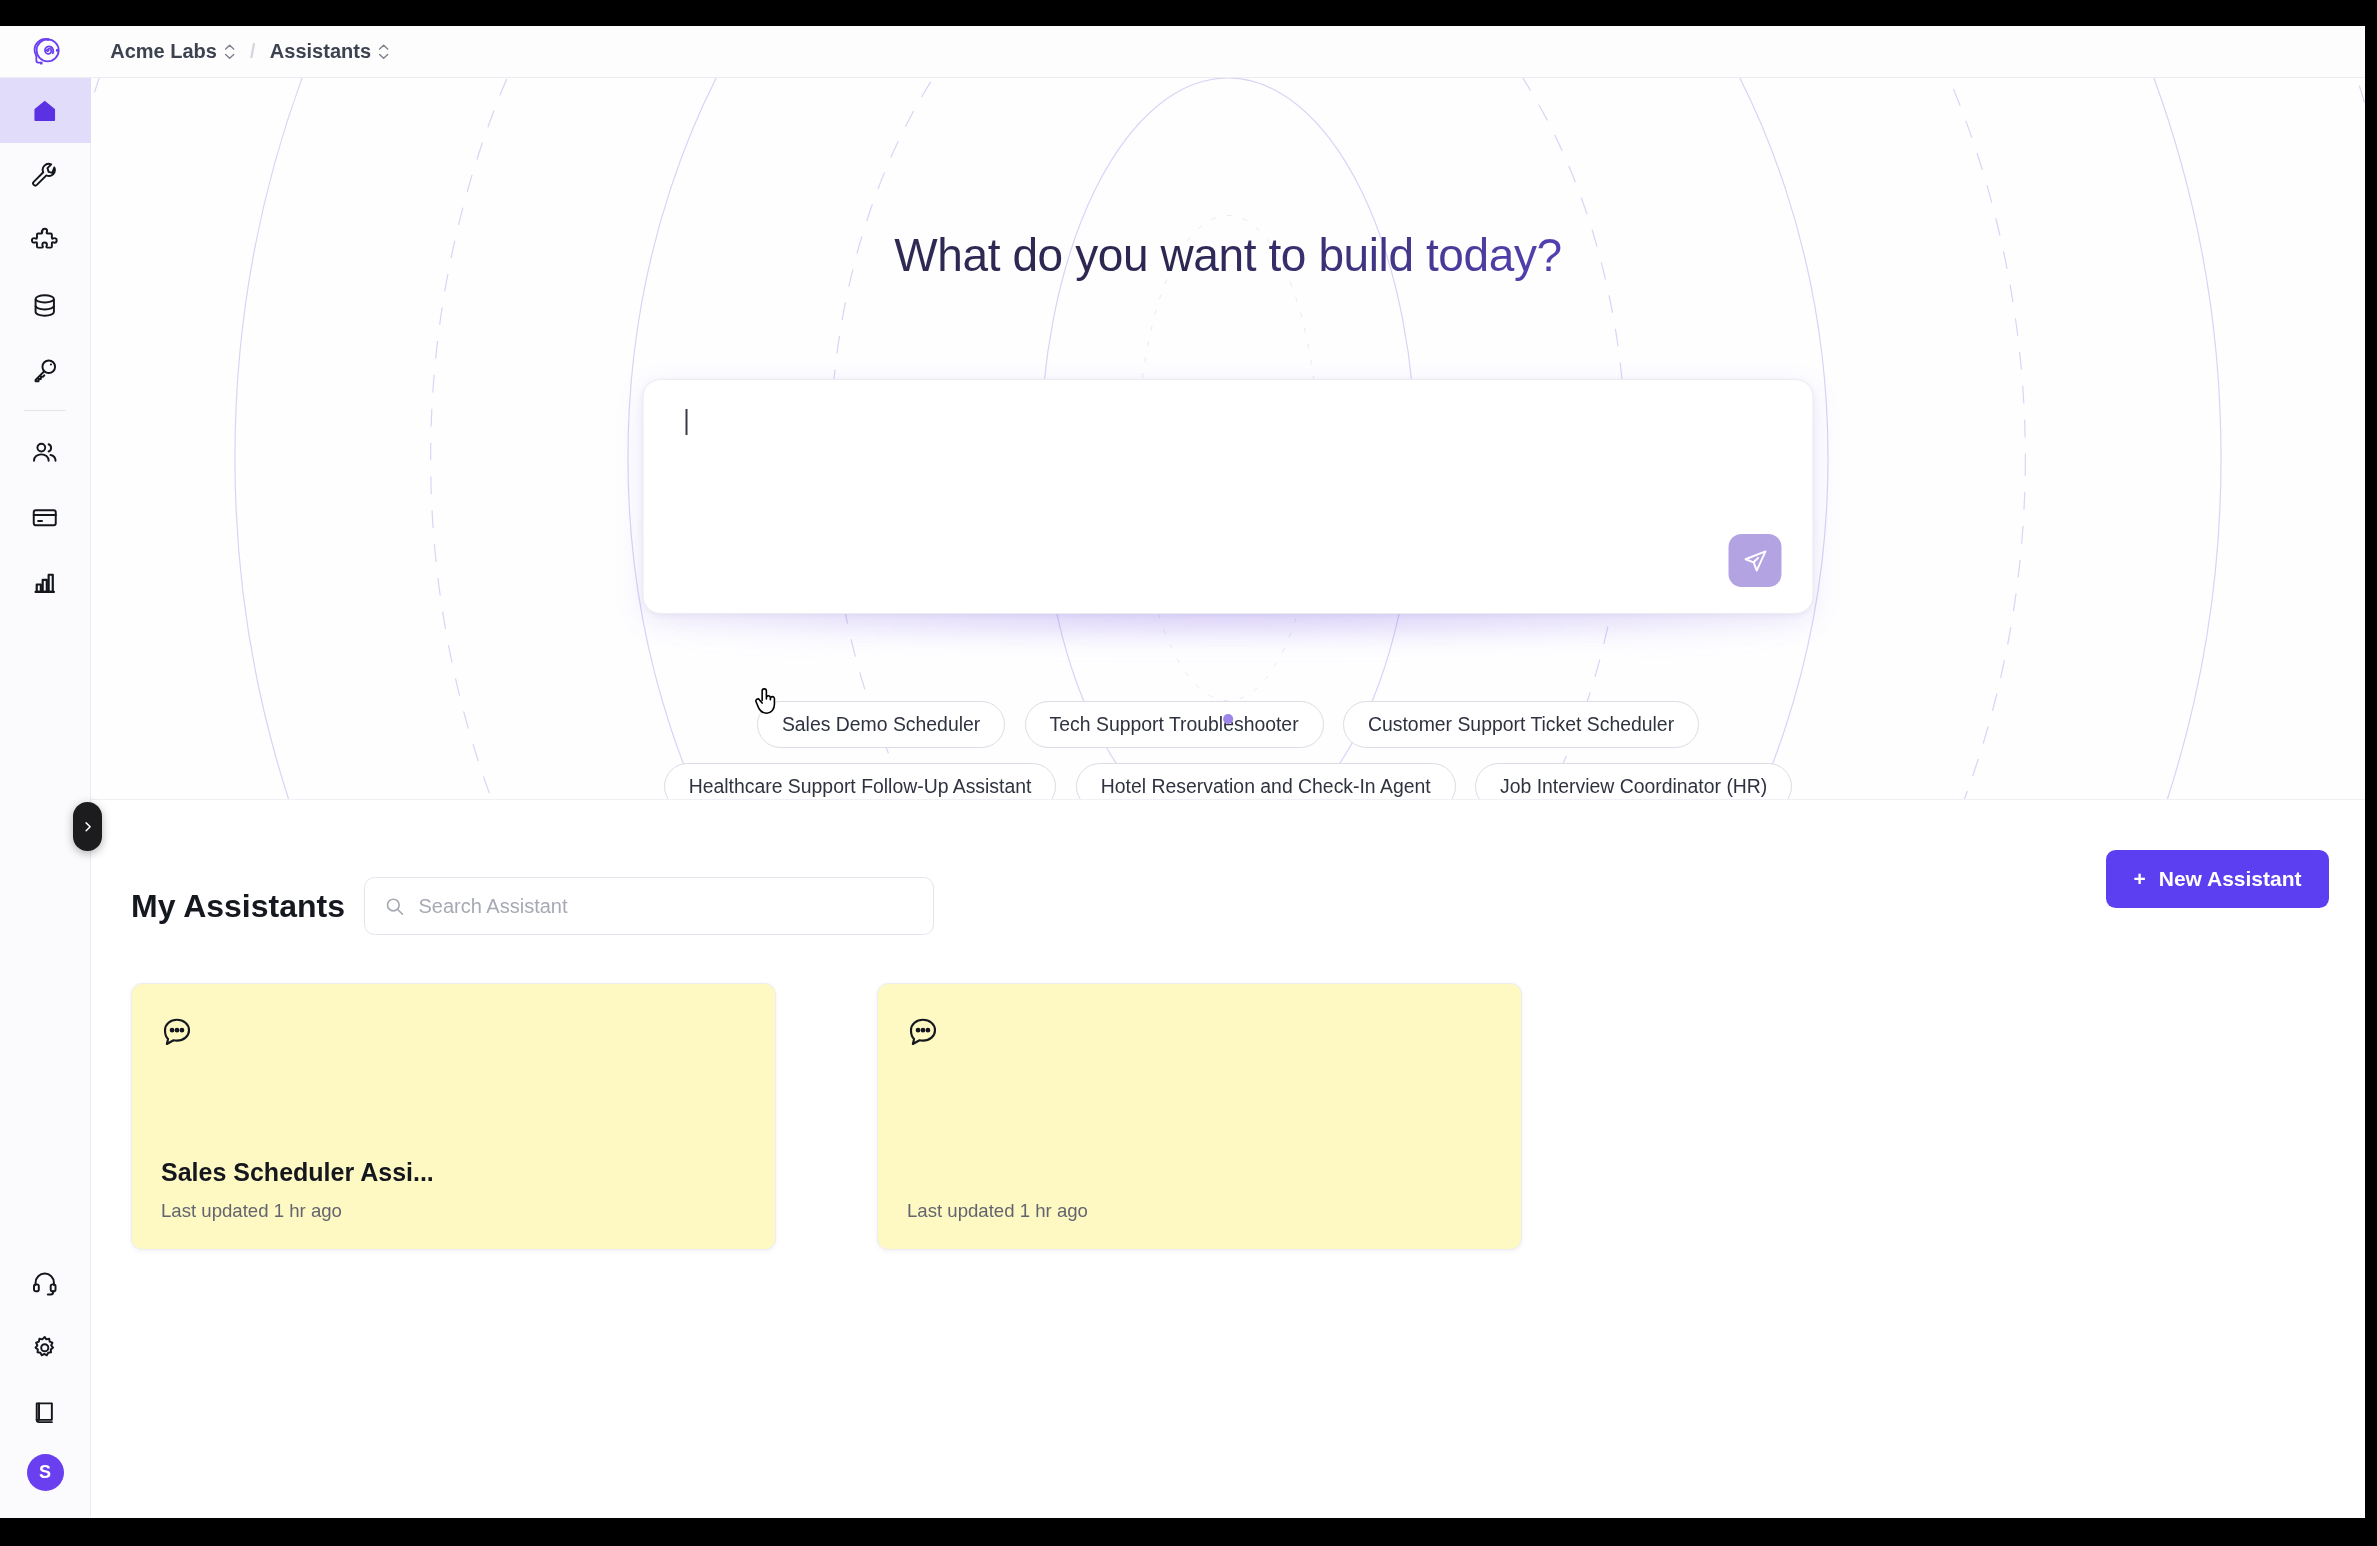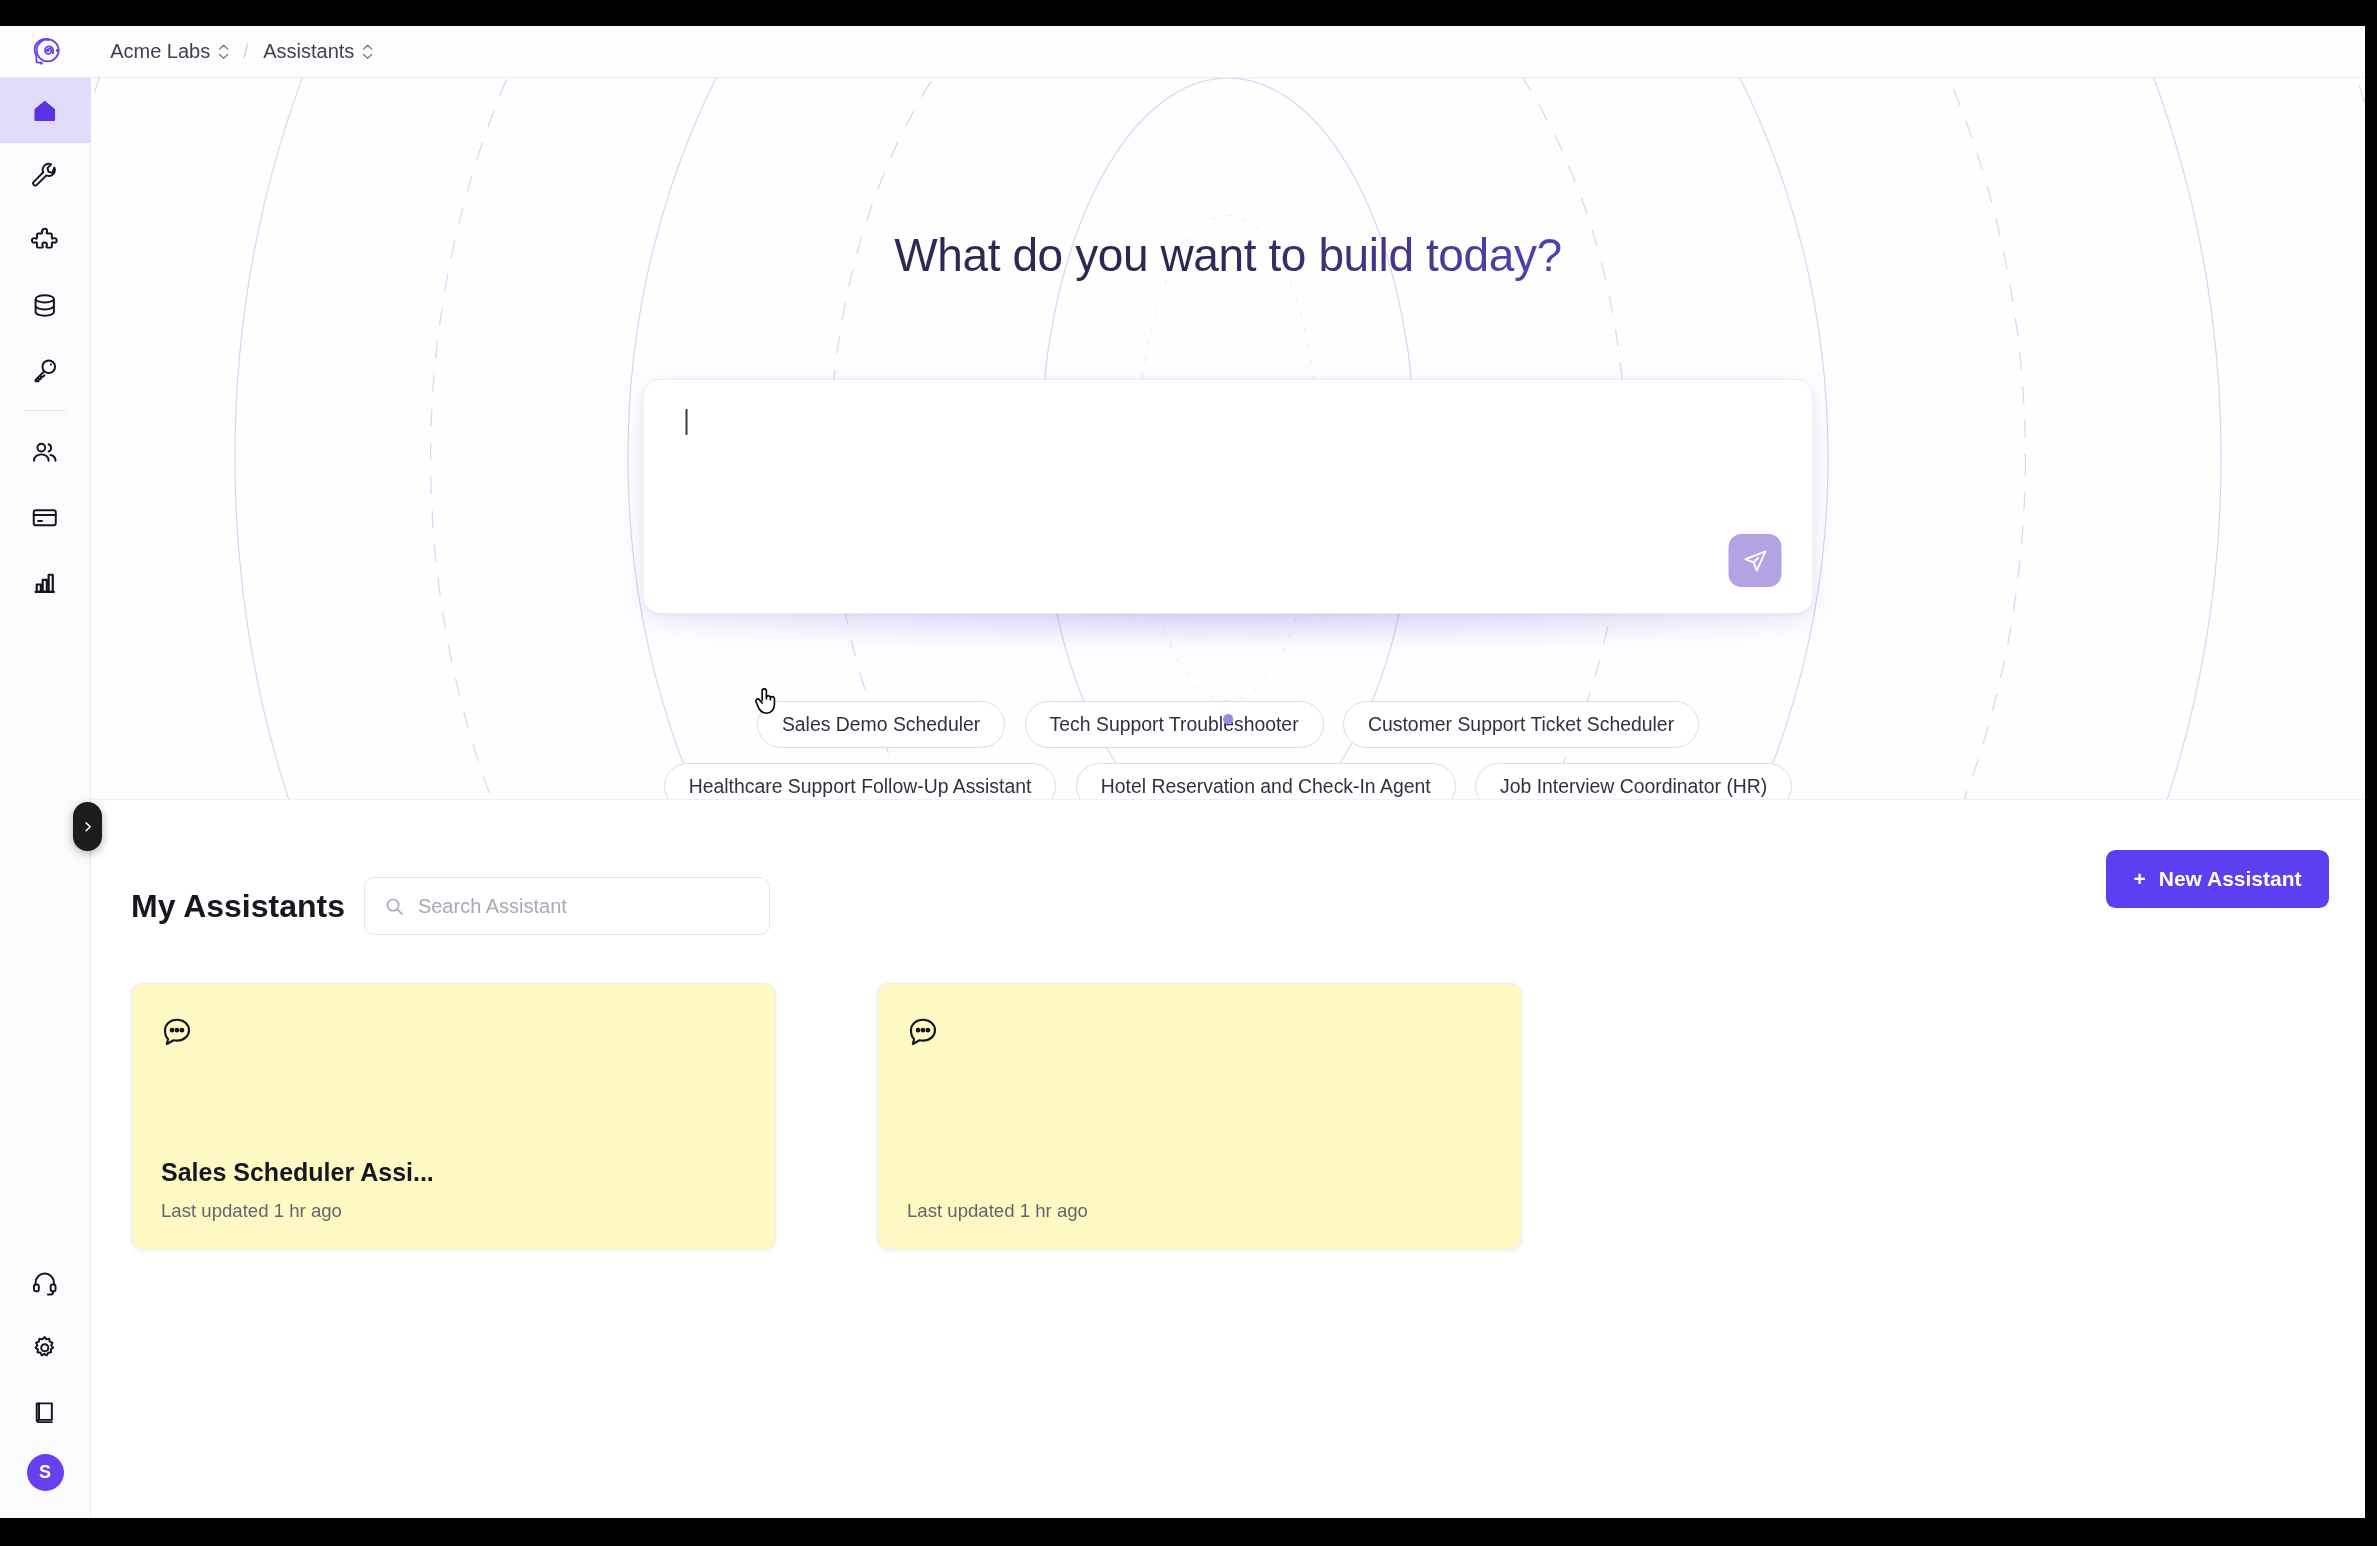--- a/index.html
+++ b/index.html
@@ -61,20 +61,21 @@
     justify-content: center;
     flex: 0 0 auto;
   }
   .breadcrumb {
     display: flex;
     align-items: center;
     gap: 0px;
     font-size: 20px;
     color: #3d4250;
     margin-left: 16px;
+    font-weight: bold;
   }
   .crumb {
     display: flex;
     align-items: center;
     gap: 7.3px;
     padding: 3.2px 3.2px;
     border-radius: 4.9px;
     cursor: pointer;
     white-space: nowrap;
   }
@@ -272,21 +273,21 @@
     left: 40px; top: 77px;
     display: flex; align-items: center; gap: 19px;
   }
   .section-title {
     font-size: 32px;
     font-weight: 700;
     color: #16181f;
     white-space: nowrap;
   }
   .search-box {
-    width: 406px; height: 58px;
+    width: 570px; height: 58px;
     border: 0.8px solid #e4e4ec;
     border-radius: 10.5px;
     background: #fff;
     display: flex; align-items: center;
     gap: 13px;
     padding: 0 19.4px;
     cursor: text;
   }
   .search-input {
     border: none; outline: none;

